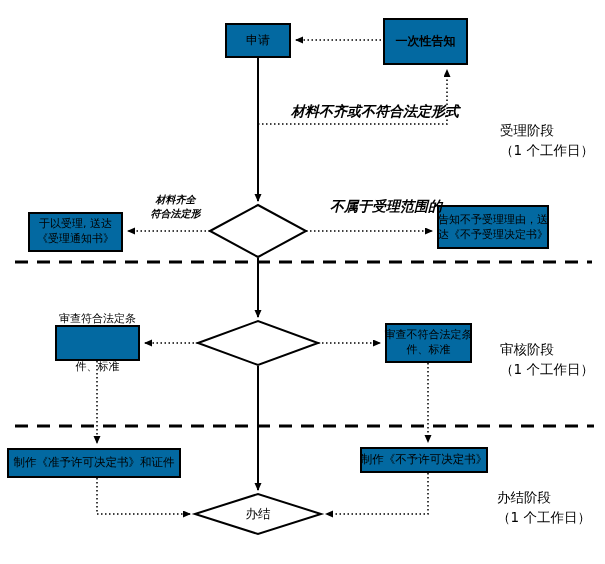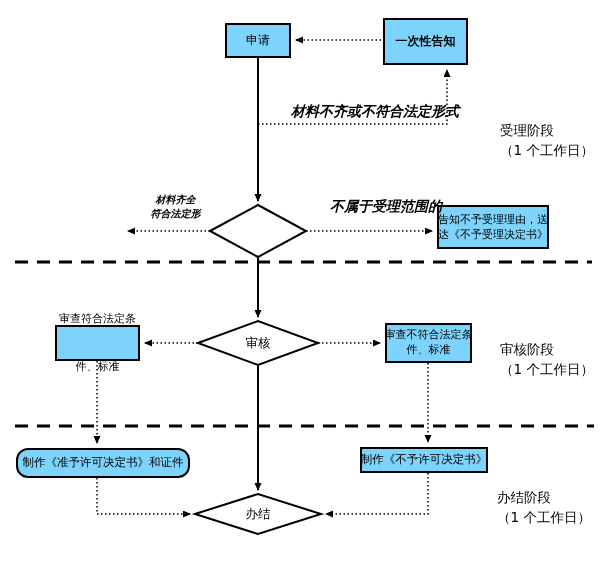--- a/index.html
+++ b/index.html
@@ -3,21 +3,21 @@
 <meta charset="utf-8">
 <style>
   html,body{margin:0;padding:0;background:#fff;}
   .canvas{
     position:relative;width:605px;height:564px;background:#ffffff;
     font-family:"DejaVu Sans","Liberation Sans",sans-serif;color:#000;
     overflow:hidden;
   }
   .layer{position:absolute;left:0;top:0;}
   .box{
-    position:absolute;box-sizing:border-box;border:2px solid #000;background:#7dd3fc;
+    position:absolute;box-sizing:border-box;border:2px solid #000;background:#0369a1;
     display:flex;flex-direction:column;align-items:center;justify-content:center;
     text-align:center;font-size:12px;line-height:1.35;z-index:2;padding:1px 2px;
   }
   .box span{display:block;white-space:nowrap;}
   .small{font-size:11px;}
   .diamond-label{
     position:absolute;width:100px;text-align:center;font-size:12.5px;z-index:3;
   }
   .edge-label{
     position:absolute;text-align:center;font-size:14px;font-style:italic;
@@ -65,45 +65,48 @@
   </svg>
 
   <div class="box" style="left:225px;top:23px;width:66px;height:35px;">
     <span>申请</span>
   </div>
 
   <div class="box" style="left:383px;top:18px;width:85px;height:47px;font-weight:bold;">
     <span>一次性告知</span>
   </div>
 
+  <div class="box small" style="left:28px;top:212px;width:95px;height:40px;">
+    <span>于以受理, 送达</span>
+    <span>《受理通知书》</span>
+  </div>
 
   <div class="box small" style="left:437px;top:205px;width:112px;height:44px;font-family:Liberation Serif, serif;">
     <span>告知不予受理理由，送</span>
     <span>达《不予受理决定书》</span>
   </div>
 
   <div class="box small" style="left:55px;top:325px;width:85px;height:36px;gap:33px;">
     <span>审查符合法定条</span>
     <span>件、标准</span>
   </div>
 
   <div class="box small" style="left:385px;top:323px;width:87px;height:40px;">
     <span>审查不符合法定条</span>
     <span>件、标准</span>
   </div>
 
-  <div class="box" style="left:16px;top:448px;width:174px;height:30px;font-size:11.5px;border-radius:12px;">
+  <div class="box" style="left:7px;top:448px;width:174px;height:30px;font-size:11.5px;">
     <span>制作《准予许可决定书》和证件</span>
   </div>
 
   <div class="box" style="left:360px;top:447px;width:128px;height:26px;font-size:11.5px;">
     <span>制作《不予许可决定书》</span>
   </div>
 
-  <div class="diamond-label" style="left:208px;top:335px;">审核</div>
   <div class="diamond-label" style="left:208px;top:506px;">办结</div>
 
   <div class="edge-label" style="left:280px;top:102px;width:190px;">
     <span>材料不齐或不符合法定形式</span>
   </div>
   <div class="edge-label" style="left:133px;top:193px;width:85px;font-size:10px;">
     <span>材料齐全</span>
     <span>符合法定形</span>
   </div>
   <div class="edge-label" style="left:330px;top:197px;width:100px;">

